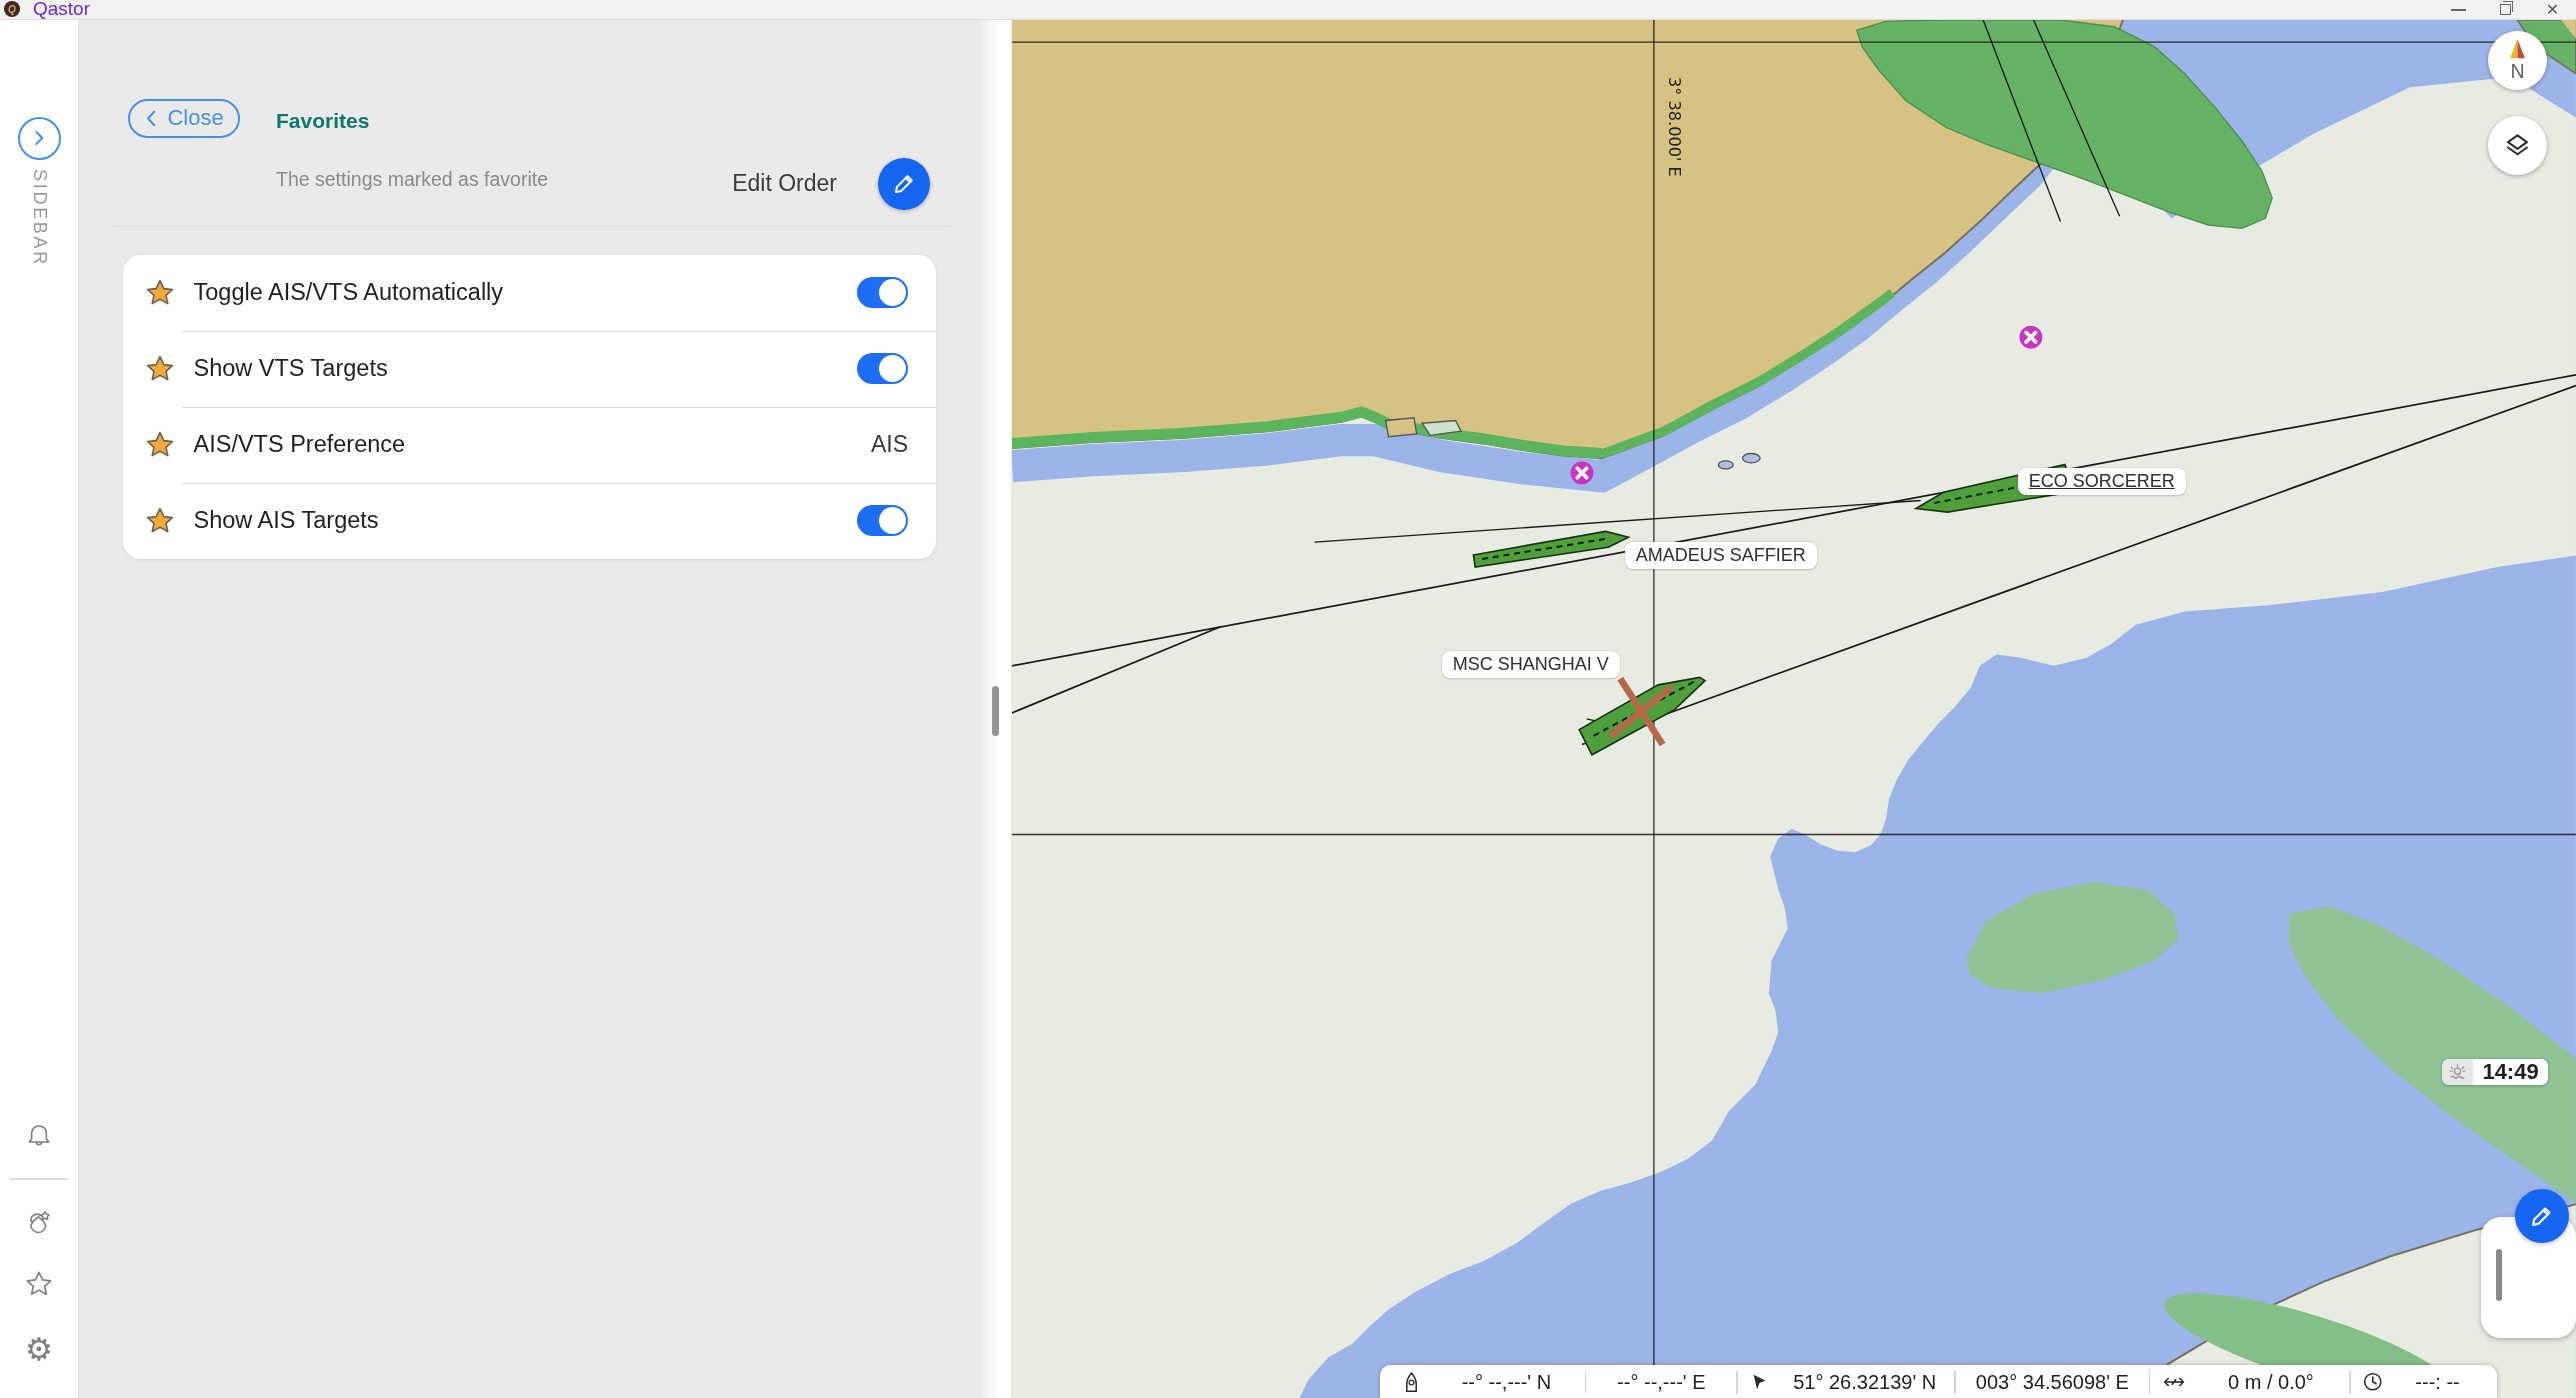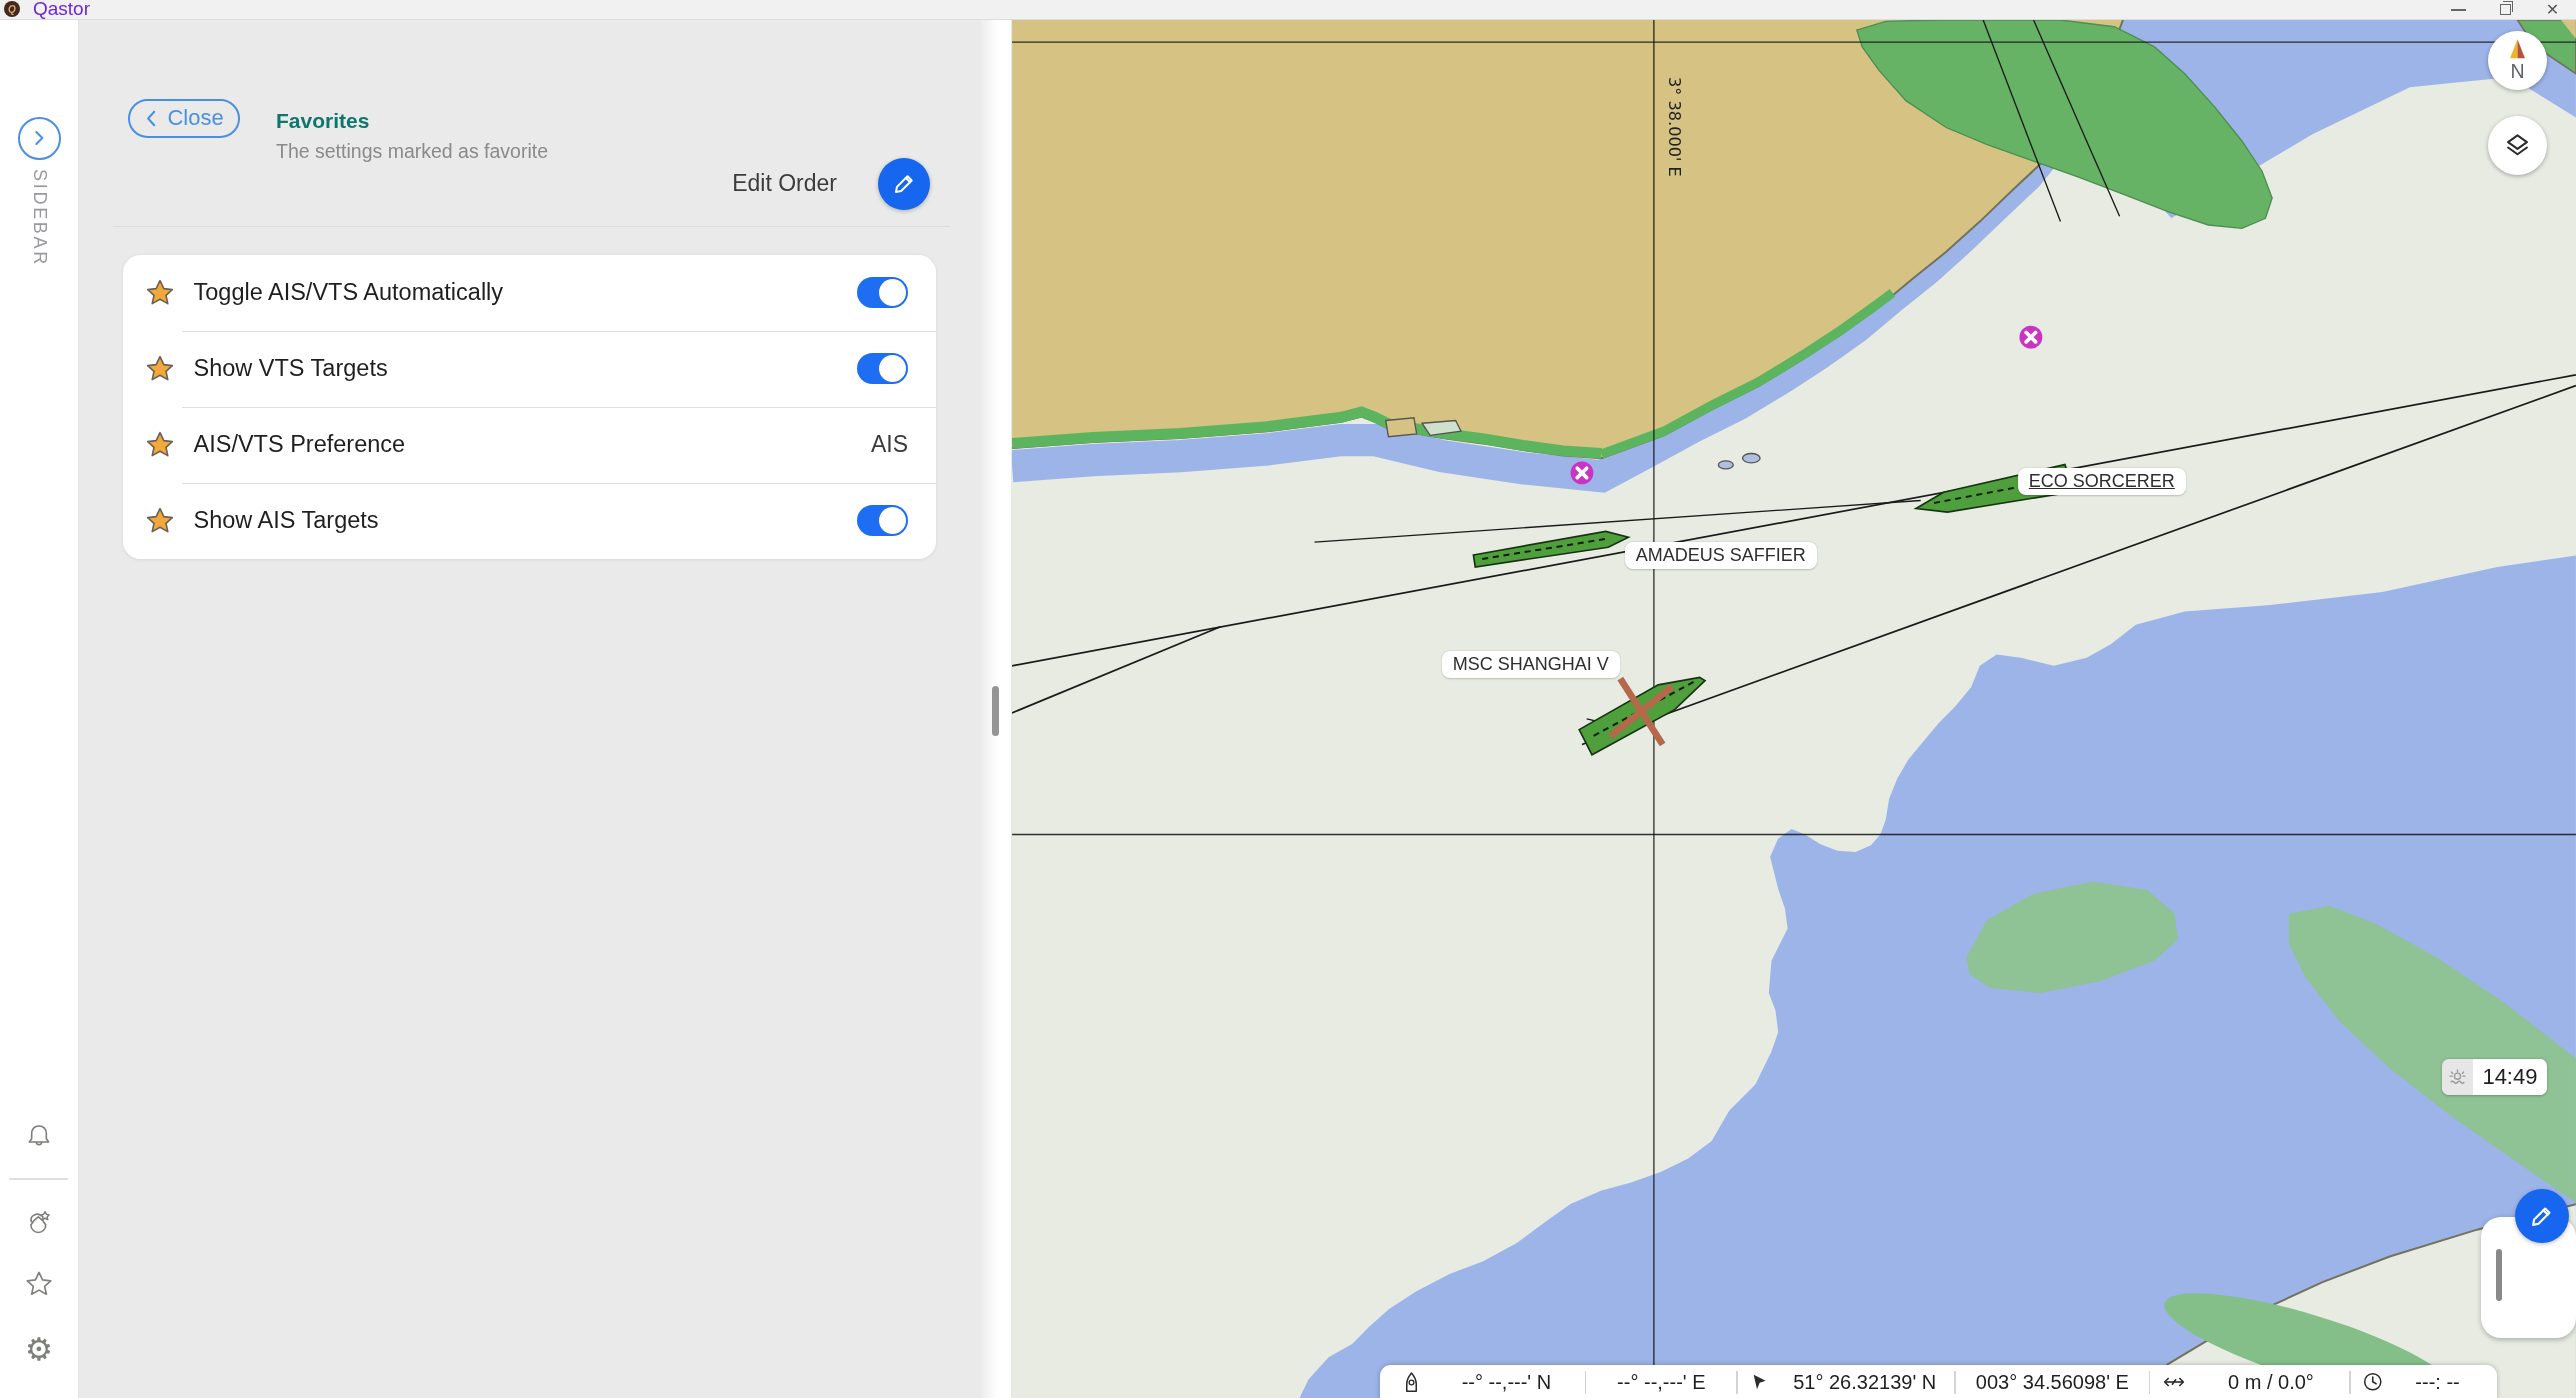--- a/index.html
+++ b/index.html
@@ -23,21 +23,21 @@
   .rail-expand { position:absolute; left:17.5px; top:97px; width:43px; height:43px; border-radius:50%; border:2px solid #4a90e2; background:#fff; display:flex; align-items:center; justify-content:center; }
   .rail-label { position:absolute; left:39px; top:198px; transform:translate(-50%,-50%); writing-mode:vertical-rl; font-size:18px; letter-spacing:2.7px; color:#97999c; }
   .rail-icon { position:absolute; left:39px; transform:translate(-50%,-50%); }
   .rail-divider { position:absolute; left:9.4px; top:1158px; width:59px; height:2px; background:#dedede; border-radius:1.3px; }
   .gear-glyph { font-family:"DejaVu Sans", sans-serif; font-size:31px; color:#7c7f7a; }
 
   
   .panel { position:absolute; left:79px; top:19.5px; width:903px; height:1379px; background:#eaeaea; z-index:30; }
   .close-btn { position:absolute; left:49px; top:79px; width:112px; height:39px; border:2px solid #4a90e2; border-radius:19.5px; display:flex; align-items:center; justify-content:center; gap:8px; color:#4a90e2; font-size:22px; background:transparent; }
   .panel-title { position:absolute; left:197px; top:89px; font-size:21px; font-weight:600; color:#0f766e; }
-  .panel-subtitle { position:absolute; left:197px; top:120px; font-size:19.5px; color:#8a8a8a; }
+  .panel-subtitle { position:absolute; left:197px; top:148px; font-size:19.5px; color:#8a8a8a; }
   .edit-row { position:absolute; right:52px; top:138px; display:flex; align-items:center; gap:41px; }
   .edit-label { font-size:23px; color:#3c3c3c; }
   .fab { width:52px; height:52px; border-radius:50%; background:#1666f0; display:flex; align-items:center; justify-content:center; box-shadow:0 1.3px 4px rgba(0,0,0,.25); }
   .header-divider { position:absolute; left:34px; top:206px; width:837px; height:1.3px; background:#dcdcdc; }
   .card { position:absolute; left:44px; top:235px; width:813px; height:304px; background:#ffffff; border-radius:17.5px; box-shadow:0 0.7px 3.4px rgba(0,0,0,.08); }
   .row { position:relative; height:76px; display:flex; align-items:center; padding:0 28px 0 21.5px; }
   .row + .row:before { content:""; position:absolute; left:59px; right:0; top:0; height:1.3px; background:#e0e0e0; }
   .row-label { font-size:23.5px; color:#1f1f1f; margin-left:19px; flex:1; }
   .row-value { font-size:23px; color:#3a3a3a; }
   .toggle { width:51px; height:31px; border-radius:15.5px; background:#1d6ef2; position:relative; }
@@ -46,21 +46,21 @@
   
   .resize-strip { position:absolute; left:981px; top:19.5px; width:30px; height:1379px; background:linear-gradient(to right,#ececec,#ffffff 55%,#ffffff); z-index:31; }
   .resize-handle { position:absolute; left:11.4px; top:666px; width:6.7px; height:50px; border-radius:4px; background:#959595; }
 
   
   .map { position:absolute; left:1012px; top:19.5px; width:1564px; height:1379px; z-index:10; }
   .map svg.chart { position:absolute; left:0; top:0; }
   .vessel-label { position:absolute; background:#fff; border-radius:8px; padding:3.4px 10.8px; font-size:18px; color:#2e2e2e; box-shadow:0 0.7px 2px rgba(0,0,0,.2); white-space:nowrap; z-index:12; }
   .round-ctrl { position:absolute; width:59px; height:59px; border-radius:50%; background:#fff; box-shadow:0 1.3px 4.7px rgba(0,0,0,.3); display:flex; flex-direction:column; align-items:center; justify-content:center; z-index:20; }
   .compass-n { font-size:19.5px; color:#5f6368; margin-top:-1.3px; }
-  .time-pill { position:absolute; left:2442px; top:1059px; height:36px; display:flex; border-radius:6.7px; overflow:hidden; box-shadow:0 0.7px 2.7px rgba(0,0,0,.25); z-index:20; }
+  .time-pill { position:absolute; left:2442px; top:1059px; height:26px; display:flex; border-radius:6.7px; overflow:hidden; box-shadow:0 0.7px 2.7px rgba(0,0,0,.25); z-index:20;font-weight:bold; }
   .time-pill .sun-seg { width:31px; background:#e6e6e6; display:flex; align-items:center; justify-content:center; }
   .time-pill .time-seg { background:#fff; padding:0 9.4px; display:flex; align-items:center; font-size:22px; color:#1f1f1f; }
   .mini-panel { position:absolute; left:2481px; top:1217px; width:95px; height:121px; background:#fff; border-radius:20px; box-shadow:0 1.3px 5.4px rgba(0,0,0,.25); z-index:18; }
   .mini-panel .bar { position:absolute; left:15px; top:32px; width:6px; height:52px; border-radius:3.4px; background:#8a8a8a; }
   .edit-fab-map { position:absolute; left:2515px; top:1189px; z-index:21; }
 
   
   .statusbar { position:absolute; left:1380px; top:1365px; width:1117px; height:34px; background:#fff; border-radius:10.8px 10.8px 0 0; box-shadow:0 0 5.4px rgba(0,0,0,.25); display:flex; align-items:center; padding:0 13.4px; z-index:25; font-size:20px; color:#1f1f1f; }
   .sb-item { display:flex; align-items:center; justify-content:center; }
   .sb-text { text-align:center; white-space:nowrap; }

